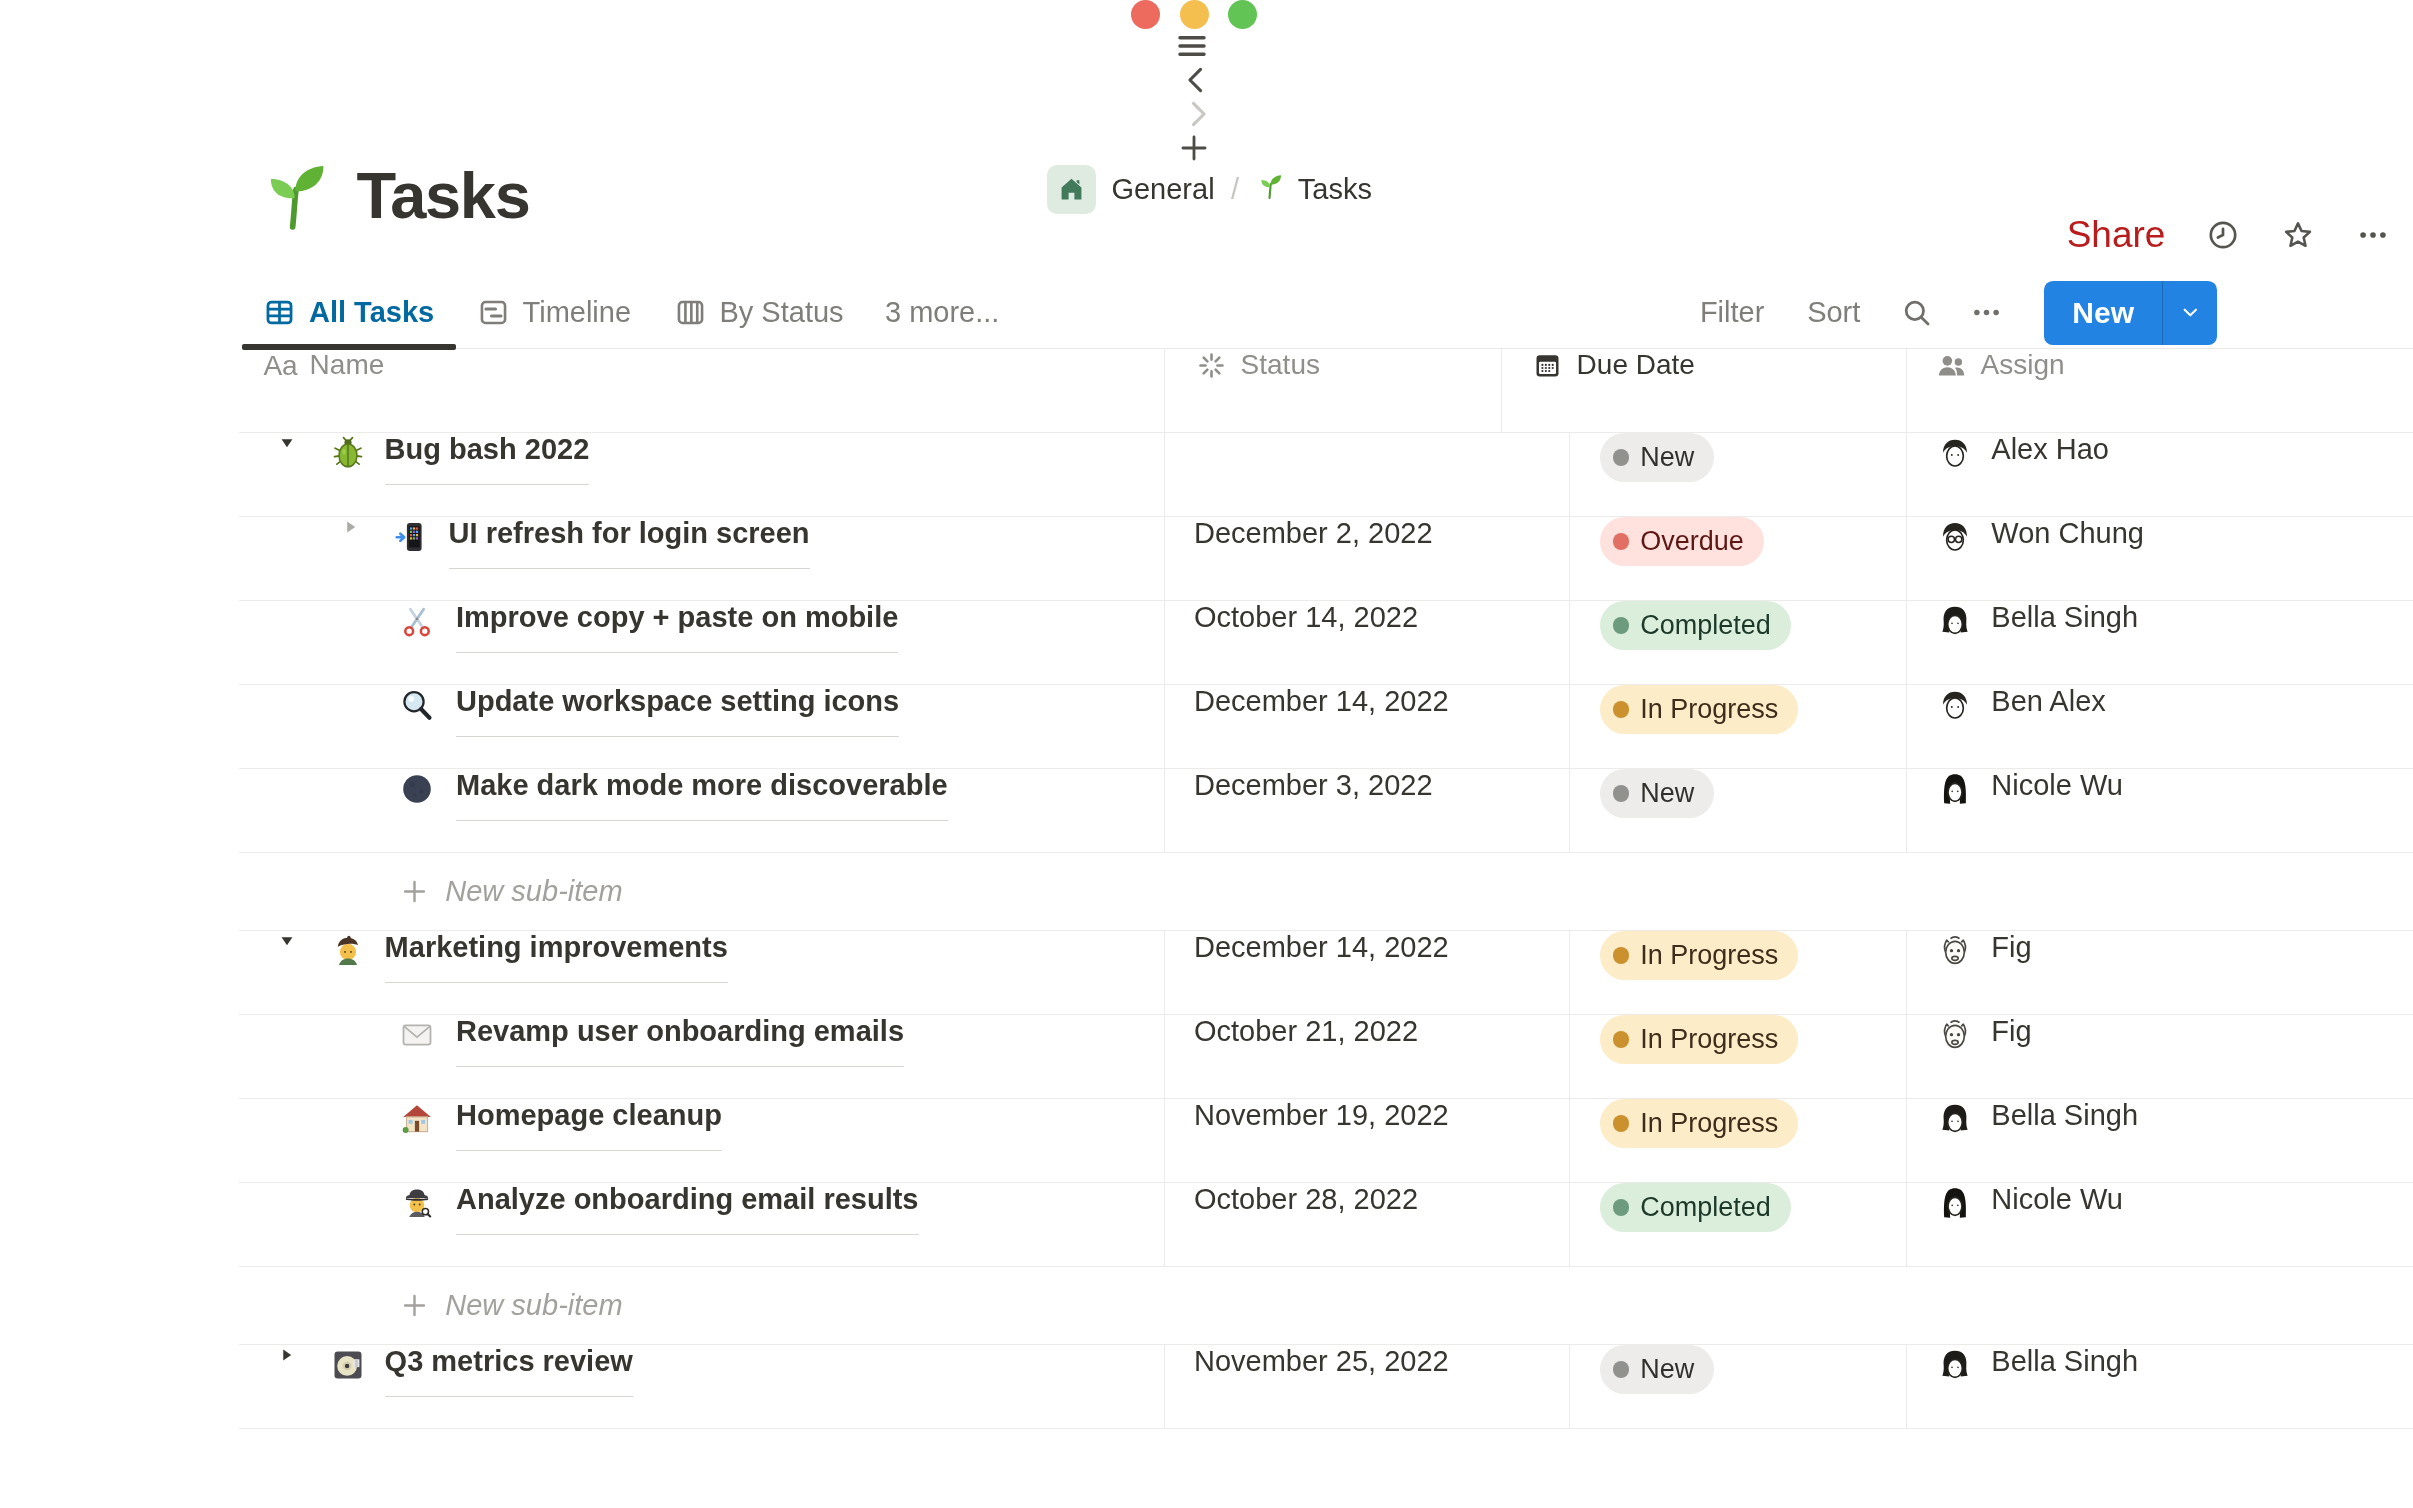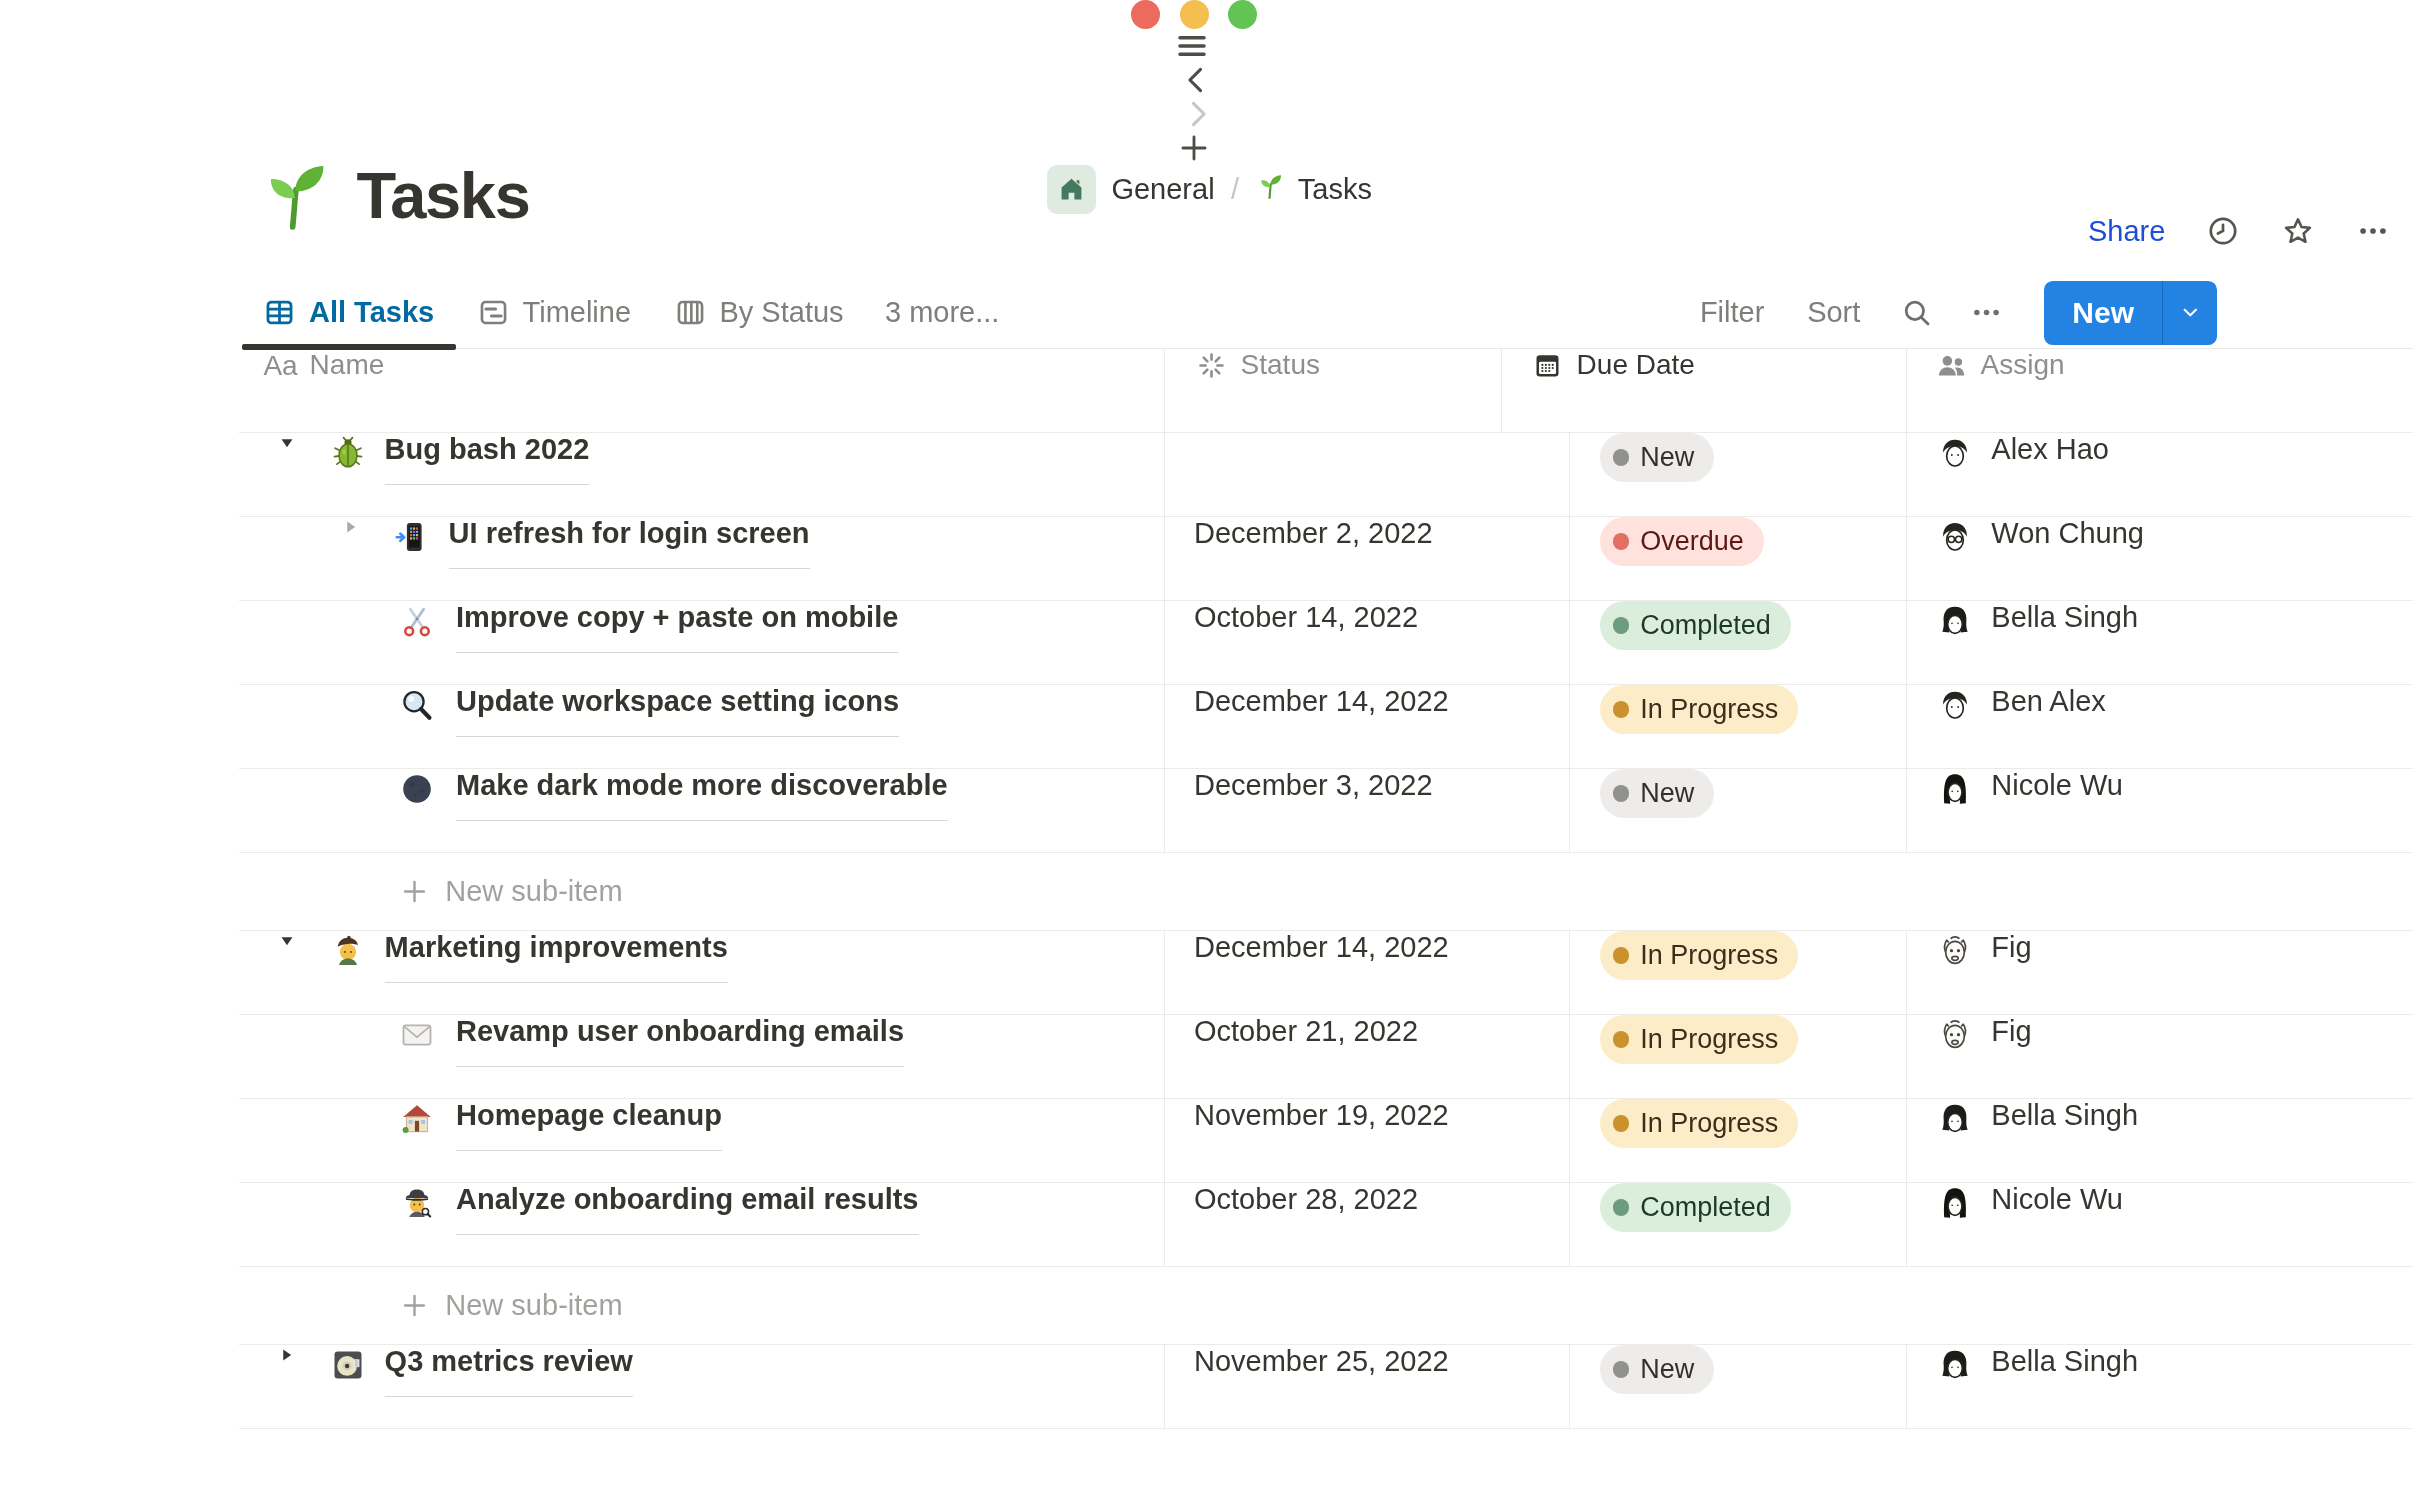--- a/index.html
+++ b/index.html
@@ -18,21 +18,21 @@
   .nav-fwd { color: #C8C7C3; margin-right: 26.4px; }
   .nav-plus { margin-right: 31px; }
   .crumb { display: flex; align-items: center; gap: 16.3px; font-size: 29px; }
   .space-chip { display: flex; align-items: center; gap: 15px; }
   .chip-ic { width: 49px; height: 49px; border-radius: 10px; background: #DFEBE1; display: flex; align-items: center; justify-content: center; }
   .chip-ic svg { width: 29px; height: 29px; }
   .crumb-sep { color: #C6C5C2; }
   .page-crumb { display: flex; align-items: center; gap: 12.6px; }
   .page-crumb svg { width: 30px; height: 30px; }
   .topbar-right { margin-left: auto; display: flex; align-items: center; gap: 41px; }
-  .share { font-size: 29px; color: #1d4ed8; }
+  .share { font-size: 37px; color: #b91c1c; }
   .topbar-right .tb-ic { color: #55544F; }
 
   
   .title-block { display: flex; align-items: center; gap: 22.6px; margin: 54px 0 0 254px; height: 94px; }
   .title-emoji { width: 80px; height: 80px; }
   .title-emoji svg { width: 100%; height: 100%; }
   h1 { font-size: 65px; font-weight: 700; letter-spacing: -1.3px; color: #37352F; }
 
   
   .views { display: flex; align-items: stretch; margin-left: 242px; margin-top: 35px;
@@ -88,21 +88,21 @@
   .task-name { font-weight: 600; color: #37352F; border-bottom: 1.9px solid #D8D7D3; padding-bottom: 18px; line-height: 1.15; }
   .c-due { color: #37352F; }
   .pill { display: inline-flex; align-items: center; gap: 10.7px; height: 49px; padding: 0 20px 0 13.2px;
     border-radius: 28px; font-size: 27px; font-weight: 500; white-space: nowrap; }
   .dot { width: 16.3px; height: 16.3px; border-radius: 50%; flex: none; }
   .avatar { width: 40px; height: 40px; }
   .avatar svg { width: 100%; height: 100%; }
   .assign-name { color: #37352F; }
 
   .trow.newsub { height: 78px; color: #A2A19D; font-size: 29px; }
-  .newsub-inner { display: flex; align-items: center; gap: 16.3px; padding-left: 161px; width: 100%; }
+  .newsub-inner { display: flex; align-items: center; gap: 16.3px; padding-left: 161px; width: 100%; font-style: italic; }
   .newsub-inner .plus-ic { width: 29px; height: 29px; color: #A2A19D; }
   .newsub-inner .plus-ic svg { width: 100%; height: 100%; }
 </style>
 </head>
 <body>
 
 <div class="topbar">
   <div class="lights">
     <span class="light l-close"></span>
     <span class="light l-min"></span>

